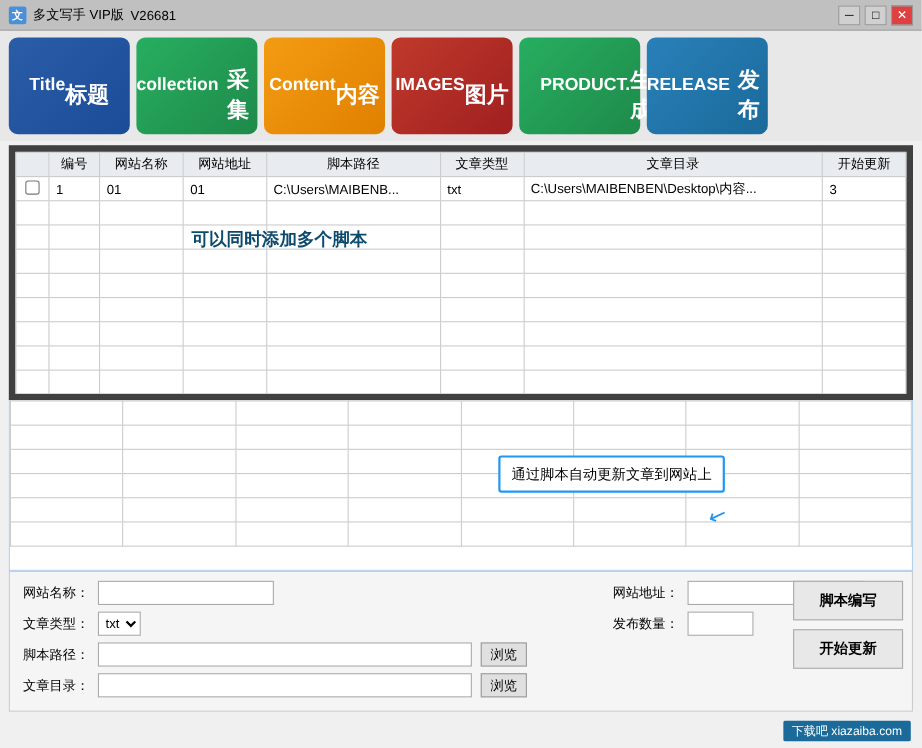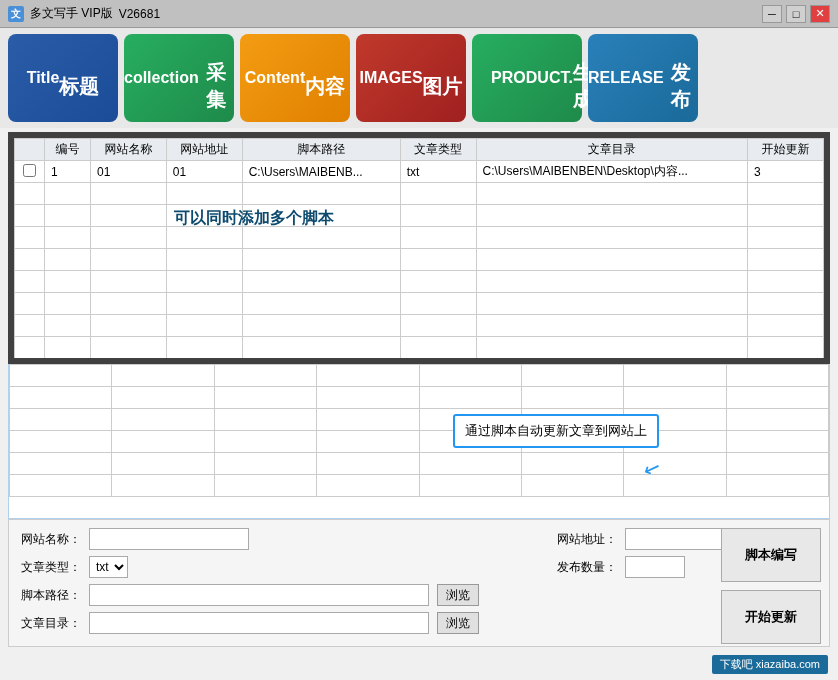--- a/index.html
+++ b/index.html
@@ -187,21 +187,21 @@
     .right-buttons {
       position: absolute;
       right: 8px;
       top: 8px;
       display: flex;
       flex-direction: column;
       gap: 8px;
     }
     .right-btn {
       width: 100px;
-      height: 54px;
+      height: 36px;
       background: #e8e8e8;
       border: 1px solid #aaa;
       cursor: pointer;
       font-size: 13px;
       font-weight: bold;
     }
     .watermark-inner {
       background: #1a6a9a;
       color: white;
       padding: 2px 8px;

